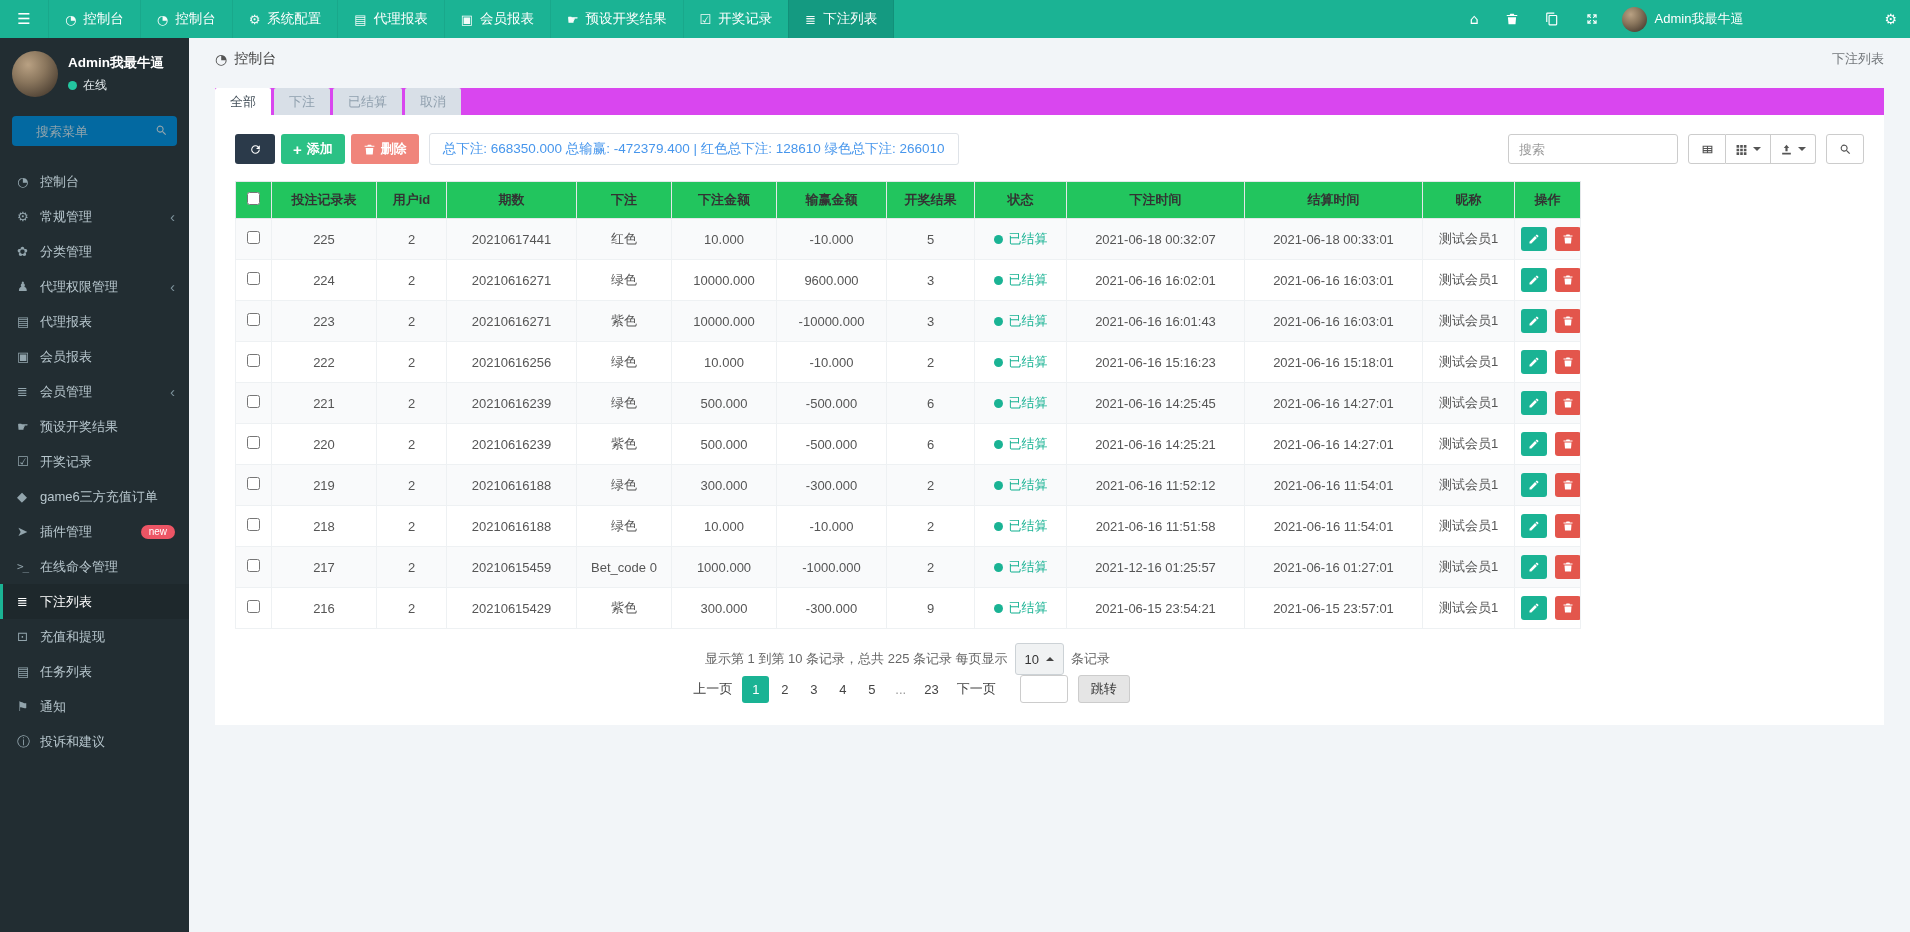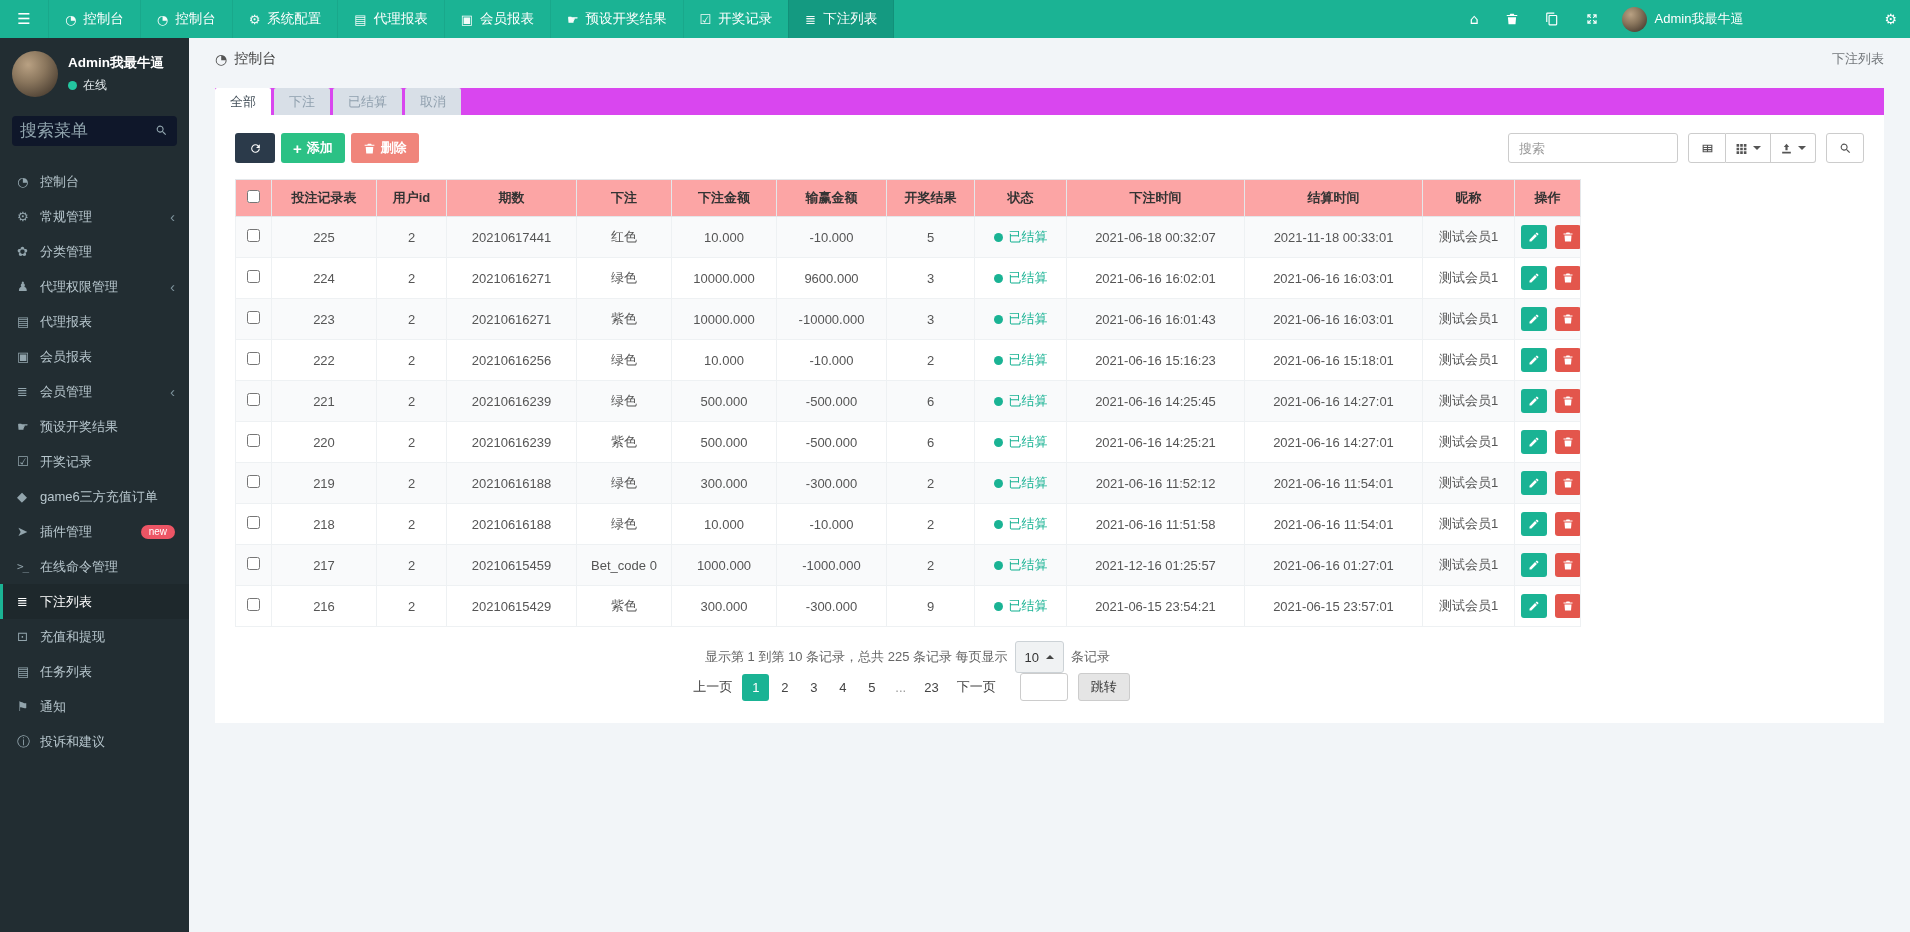--- a/index.html
+++ b/index.html
@@ -28,22 +28,22 @@
   .avatar.big { width:46px; height:46px; flex:0 0 46px; }
 
   
   .layout { flex:1; display:flex; min-height:0; }
   .sidebar { width:189px; flex:0 0 189px; background:#222d32; color:#b8c7ce; }
   .user-panel { display:flex; align-items:center; gap:10px; padding:13px 12px 11px; }
   .user-name { color:#fff; font-weight:bold; font-size:13.5px; margin-bottom:5px; white-space:nowrap; }
   .user-status { display:flex; align-items:center; gap:6px; font-size:12px; color:#e8eef0; }
   .dot-online { width:9px; height:9px; border-radius:50%; background:#23c6a0; display:inline-block; }
   .side-search { margin:8px 12px 18px; position:relative; }
-  .side-search input { width:100%; height:30px; background:#0f172a; border:none; border-radius:4px;
-    color:#ccc; padding:0 28px 0 8px; font-size:17px; outline:none; }
+  .side-search input { width:100%; height:30px; background:#0369a1; border:none; border-radius:4px;
+    color:#ccc; padding:0 28px 0 24px; font-size:13px; outline:none; }
   .side-search input::placeholder { color:#90a4ad; }
   .side-search svg { position:absolute; right:9px; top:8px; width:13px; height:13px; fill:#90a4ad; }
   .sidemenu { list-style:none; }
   .side-item { display:flex; align-items:center; height:35px; padding:0 14px; font-size:13px;
     color:#b8c7ce; cursor:pointer; border-left:3px solid transparent; }
   .side-item .gi { width:23px; font-size:13px; color:#93a5ad; flex:0 0 23px; }
   .side-item.active { background:#1e282c; color:#fff; border-left-color:#1bb394; }
   .side-item.active .gi { color:#fff; }
   .side-item .chev { margin-left:auto; color:#7d929b; font-size:15px; line-height:1; }
   .side-item .badge-new { margin-left:auto; background:#ed5565; color:#fff; font-size:10px;
@@ -90,21 +90,21 @@
   .btn-group .tool-btn:last-child { border-radius:0 3px 3px 0; }
   .tool-btn.single { border-radius:3px; }
   .caret-down { width:0; height:0; border-left:4px solid transparent; border-right:4px solid transparent;
     border-top:4px solid #555; display:inline-block; }
   .caret-up { width:0; height:0; border-left:4px solid transparent; border-right:4px solid transparent;
     border-bottom:4px solid #444; display:inline-block; }
 
   
   table.grid { border-collapse:collapse; table-layout:fixed; width:1345px; background:#fff; }
   .grid th { font-weight:bold; color:#333; font-size:13px; padding:9px 4px; text-align:center;
-    border:1px solid #e4e7ea; background:#fca5a5; }
+    border:1px solid #e4e7ea; background:#22c55e; }
   .grid td { color:#555; font-size:13px; padding:8px 4px; text-align:center;
     border:1px solid #eef1f3; white-space:nowrap; overflow:hidden; }
   .grid tr.striped td { background:#f9fafb; }
   .bet-green { color:#38b87c; }
   .bet-teal { color:#7cdbca; }
   .status { color:#1ab394; display:inline-flex; align-items:center; gap:6px; }
   .status .dot { width:9px; height:9px; border-radius:50%; background:#1ab394; display:inline-block; }
   .mini-btn { width:26px; height:24px; border-radius:3px; display:inline-flex; align-items:center;
     justify-content:center; cursor:pointer; margin:0 2px; }
   .mini-btn svg { width:12px; height:12px; fill:#fff; }
@@ -346,20 +346,21 @@
             <button class="btn btn-green">
               <span class="plus">+</span>
                 <span>添加</span>
             </button>
             <button class="btn btn-red">
               <svg viewBox="0 0 24 24">
                   <path d="M9 3h6l1 2h5v2H3V5h5l1-2zM5 9h14l-1 12H6L5 9z"></path>
                 </svg>
               <span>删除</span>
             </button>
+            <div class="summary-box">总下注: 668350.000 总输赢: -472379.400 | 红色总下注: 128610 绿色总下注: 266010</div>
             <div class="toolbar-right">
               <input class="search-input" placeholder="搜索" style="">
               <span class="btn-group">
                 <button class="tool-btn">
                   <svg viewBox="0 0 24 24">
                       <path d="M3 5h18v14H3V5zm2 2v2h6V7H5zm8 0v2h6V7h-6zM5 11v2h6v-2H5zm8 0v2h6v-2h-6zM5 15v2h6v-2H5zm8 0v2h6v-2h-6z"></path>
                     </svg>
                 </button>
                 <button class="tool-btn">
                   <svg viewBox="0 0 25 25">
@@ -425,21 +426,21 @@
     <td>10.000</td>
     <td>-10.000</td>
     <td>5</td>
     <td>
       <span class="status">
                       <i class="dot"></i>
                       <span>已结算</span>
                     </span>
     </td>
     <td>2021-06-18 00:32:07</td>
-    <td>2021-11-18 00:33:01</td>
+    <td>2021-06-18 00:33:01</td>
     <td>测试会员1</td>
     <td>
       <span class="mini-btn edit">
         <svg viewBox="0 0 24 24">
                         <path d="M3 17.25V21h3.75L17.8 9.94l-3.75-3.75L3 17.25zM20.7 7a1 1 0 000-1.4L18.4 3.3a1 1 0 00-1.4 0l-1.8 1.83 3.75 3.75L20.7 7z"></path>
                       </svg>
       </span>
       <span class="mini-btn del">
         <svg viewBox="0 0 24 24">
                         <path d="M9 3h6l1 2h5v2H3V5h5l1-2zM5 9h14l-1 12H6L5 9z"></path>

